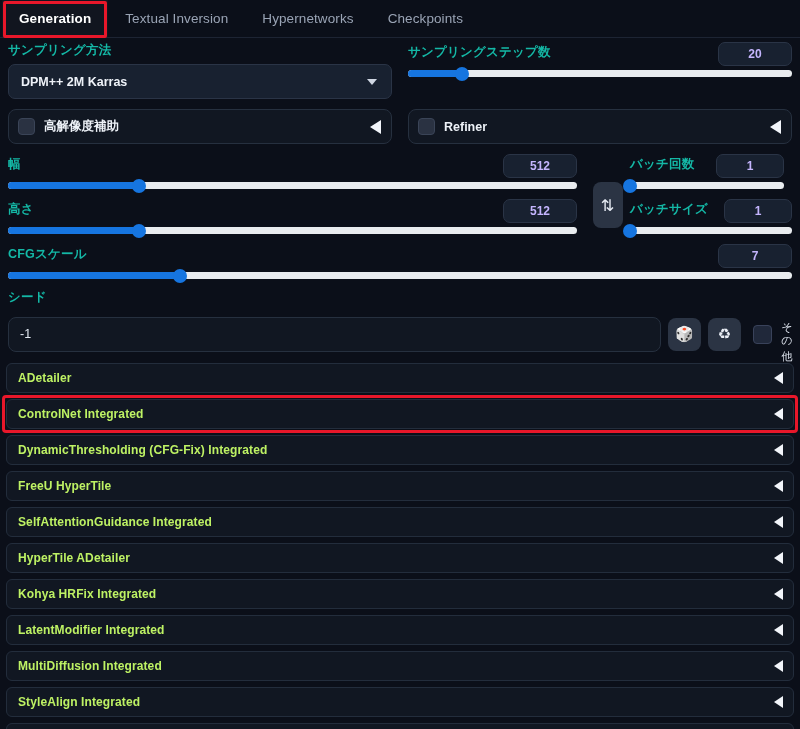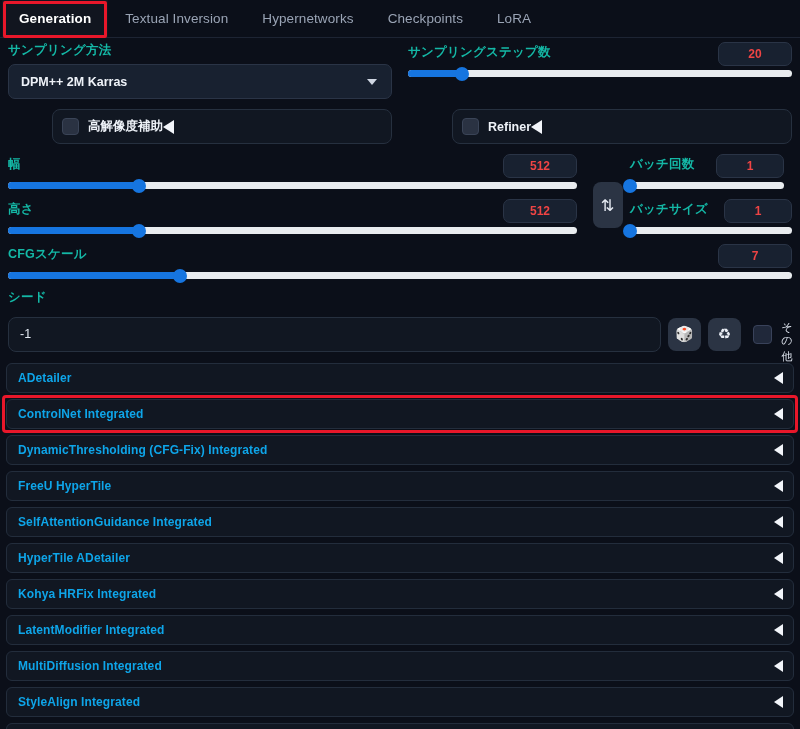--- a/index.html
+++ b/index.html
@@ -119,41 +119,41 @@
   .numpill {
     background: #182130;
     border: 1px solid #2a3446;
     border-radius: 7px;
     height: 22px;
     min-width: 72px;
     display: flex;
     align-items: center;
     justify-content: center;
     font-size: 12px;
-    color: #ef4444;
+    color: #c4b5fd;
     font-weight: bold;
   }
 
   .row-head {
     display: flex;
     align-items: flex-end;
     justify-content: space-between;
   }
 
   
   .cbbar {
     height: 33px;
     background: #111722;
     border: 1px solid #26303f;
     border-radius: 8px;
     display: flex;
     align-items: center;
     padding: 0 10px 0 9px;
-    cursor: pointer;
-    margin-left: 44px;
+    justify-content: space-between;
+    cursor: pointer;
   }
   .cbleft { display: flex; align-items: center; gap: 9px; }
   .checkbox {
     width: 15px; height: 15px;
     border-radius: 4px;
     background: #2a3242;
     border: 1px solid #3a4457;
     flex: 0 0 auto;
   }
   .cbtext { font-size: 12.5px; font-weight: bold; color: #eef2f8; }
@@ -233,21 +233,21 @@
     border-radius: 6px;
     display: flex;
     align-items: center;
     justify-content: space-between;
     padding: 0 10px 0 11px;
     cursor: pointer;
   }
   .accrow .name {
     font-size: 12px;
     font-weight: bold;
-    color: #0ea5e9;
+    color: #bef264;
     letter-spacing: .1px;
   }
   .accrow .caret-left {
     border-top-width: 6px;
     border-bottom-width: 6px;
     border-right-width: 9px;
   }
   .accrow.marked::after {
     content: "";
     position: absolute;
@@ -262,21 +262,20 @@
 </head>
 <body>
 
 <div class="app">
 
   <div class="tabbar" id="tabbar">
       <div class="tab active highlight">Generation</div>
       <div class="tab">Textual Inversion</div>
       <div class="tab">Hypernetworks</div>
       <div class="tab">Checkpoints</div>
-      <div class="tab">LoRA</div>
     </div>
 
   <div class="body-area">
     <div class="cols">
 
       <div class="col-left">
         <div class="field">
           <div class="label">サンプリング方法</div>
           <div class="dropdown">
             <span>DPM++ 2M Karras</span>

